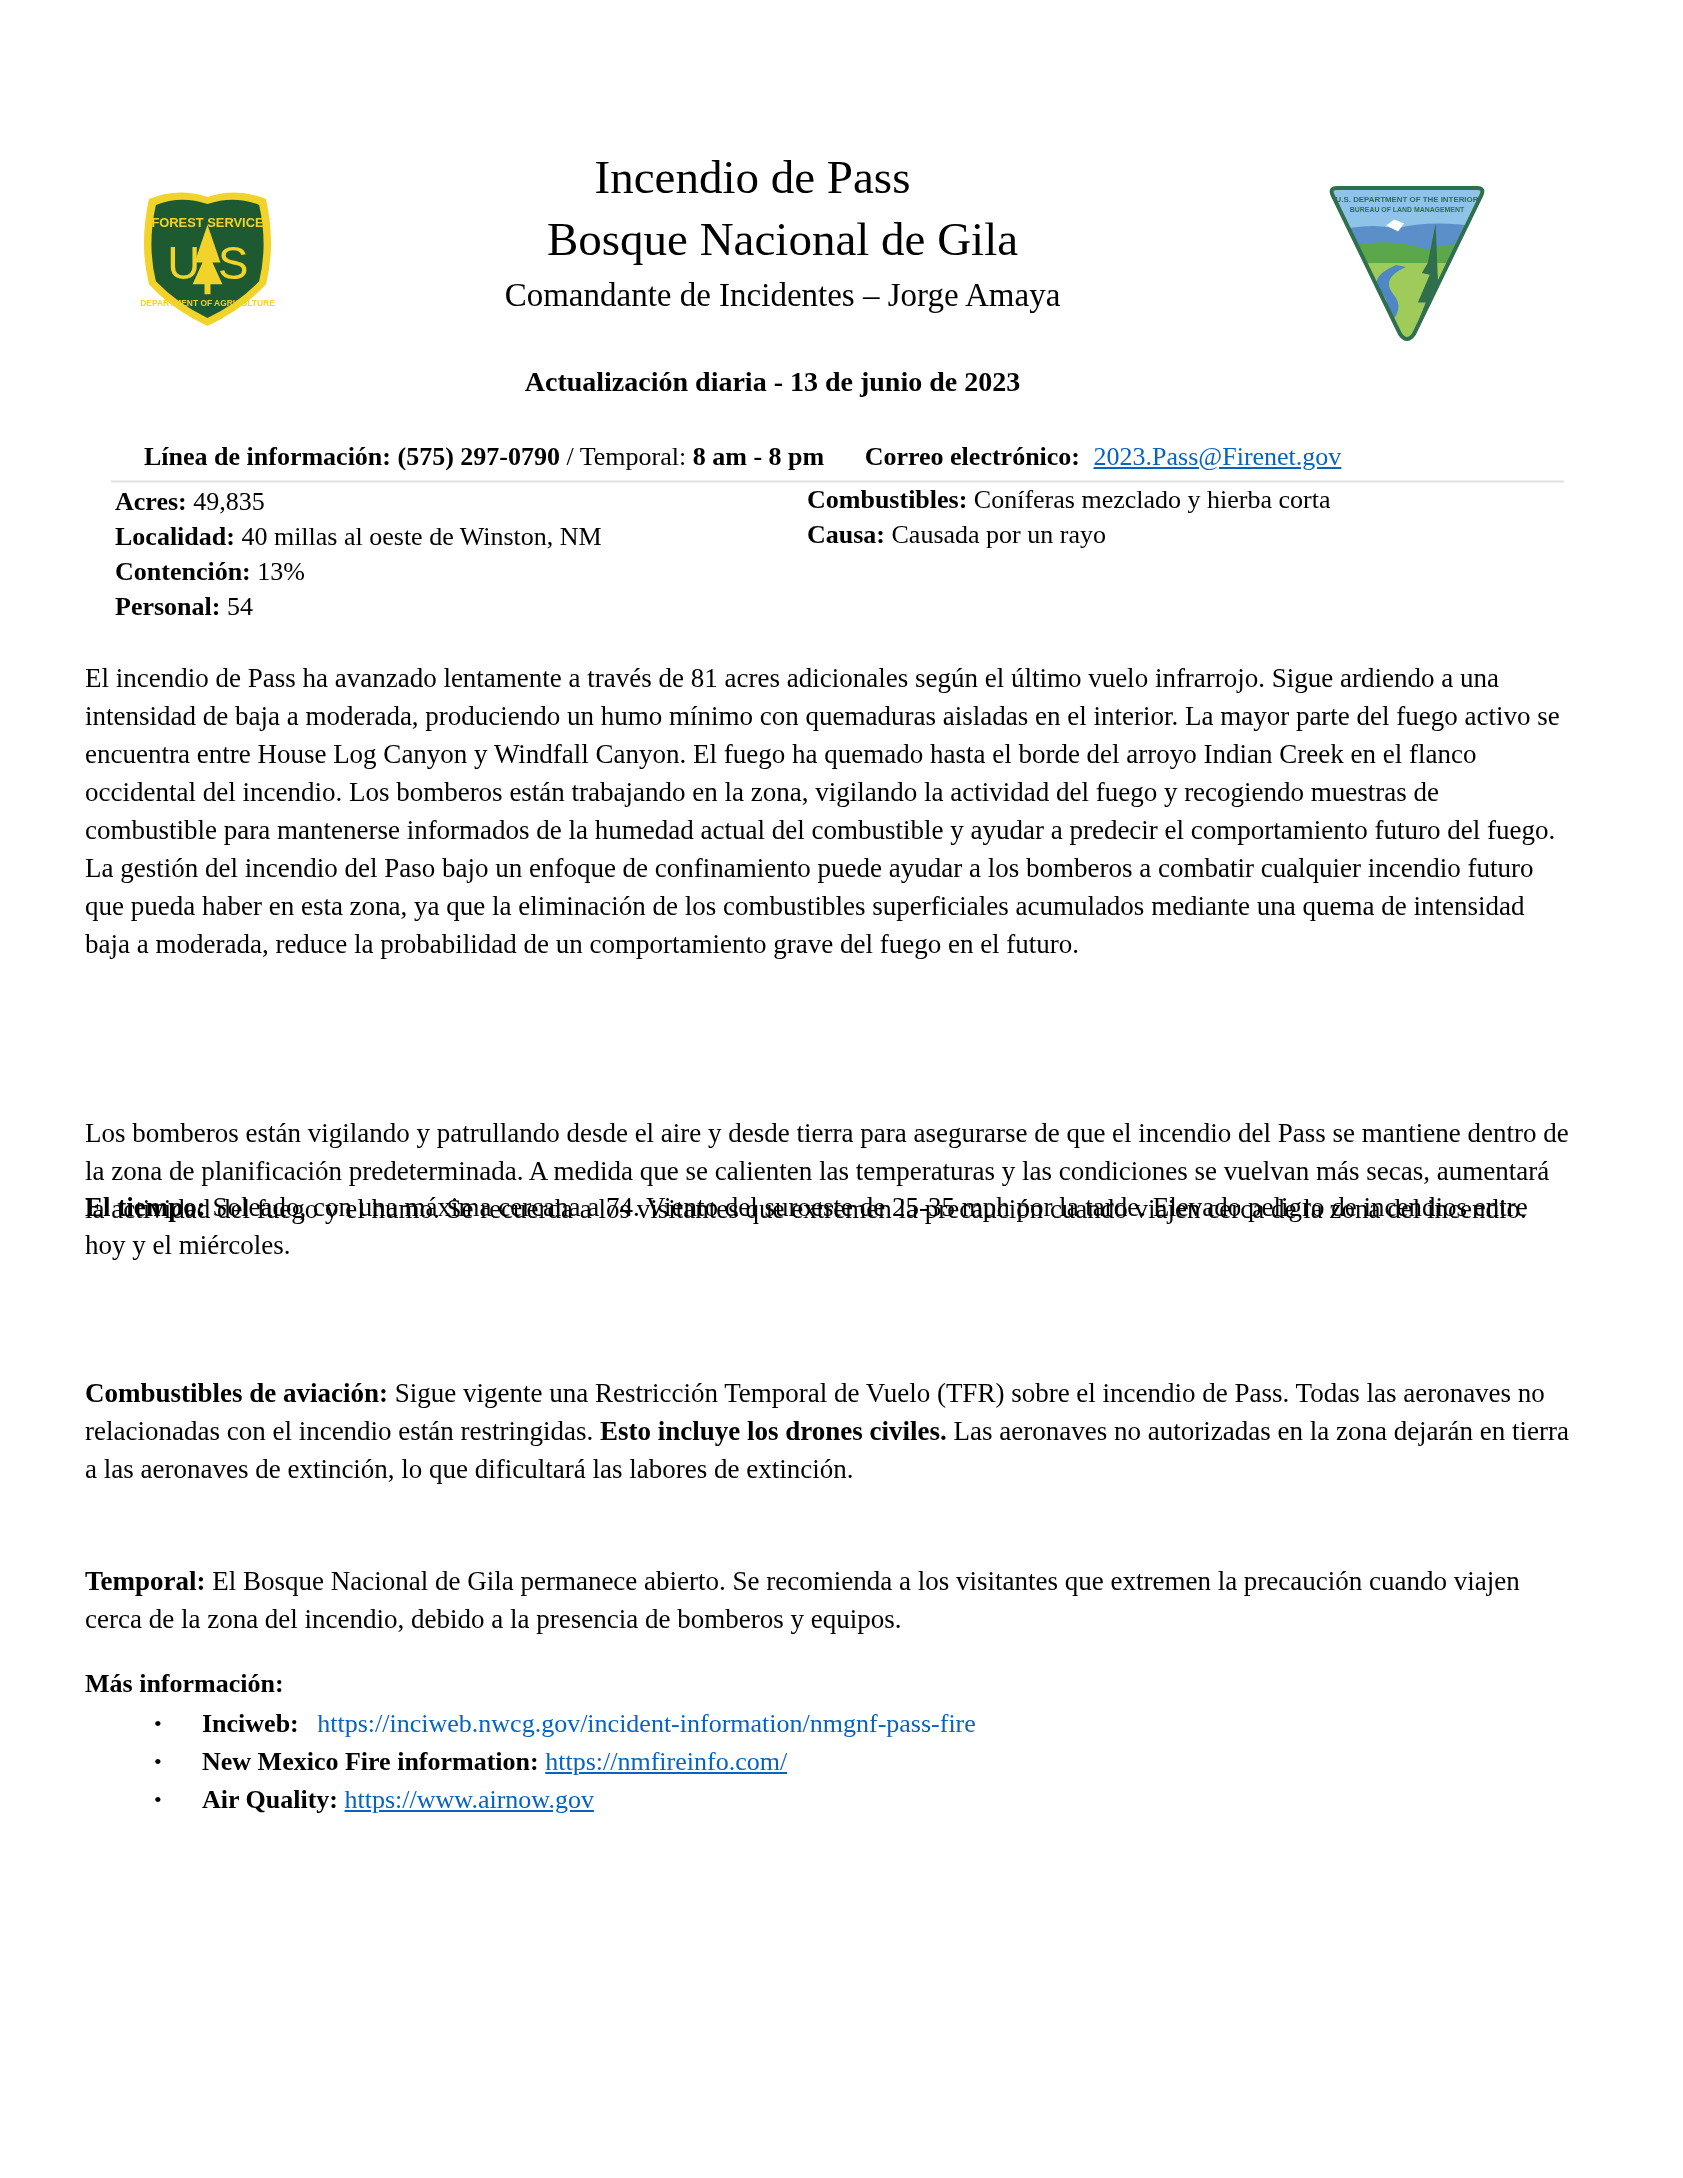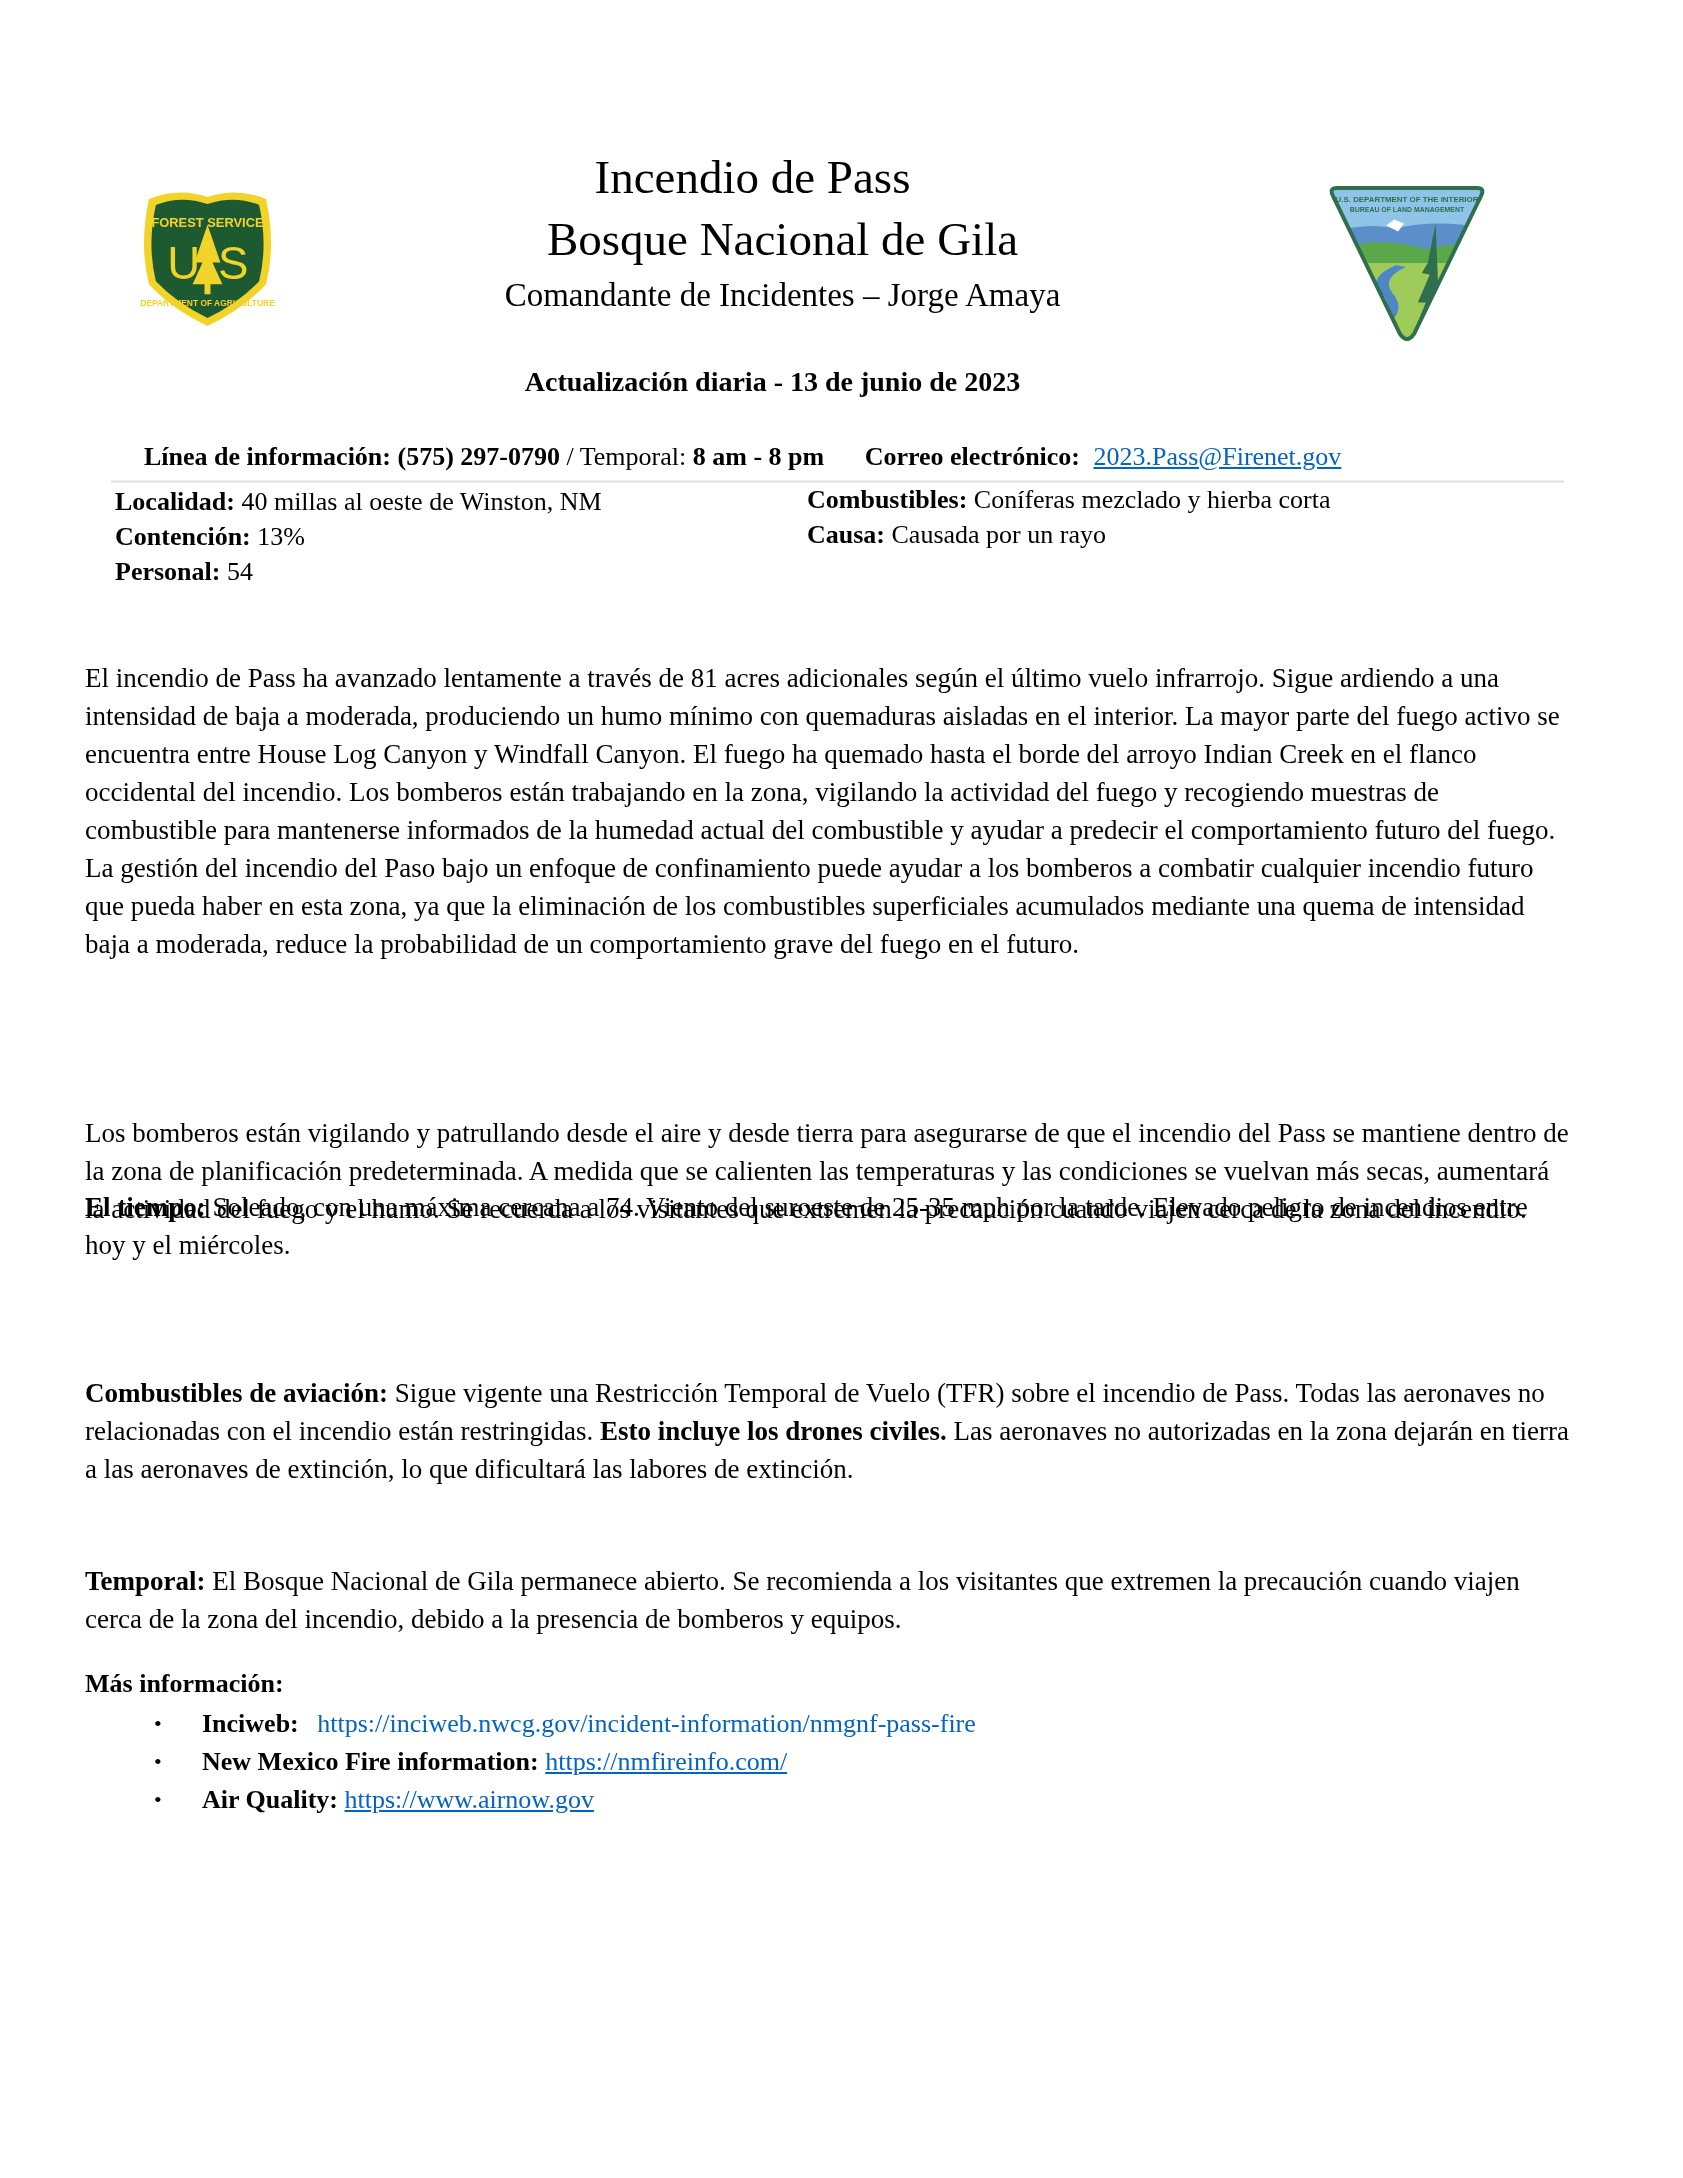--- a/index.html
+++ b/index.html
@@ -89,20 +89,21 @@
   <b>Línea de información:</b>
   <b>(575) 297-0790</b>
   <span><span>/ Temporal:</span></span>
   <b>8 am - 8 pm</b>
   <span class="email-label">Correo electrónico:</span>
   <a>2023.Pass@Firenet.gov</a>
 </div>
 <div class="abs sep"></div>
 
 <div class="abs facts facts-left">
+  <div class="row"><span class="lbl">Acres:</span> <span>49,835</span></div>
   <div class="row"><span class="lbl">Localidad:</span> <span>40 millas al oeste de Winston, NM</span></div>
   <div class="row"><span class="lbl">Contención:</span> <span>13%</span></div>
   <div class="row"><span class="lbl">Personal:</span> <span>54</span></div>
 </div>
 <div class="abs facts facts-right">
   <div class="row"><span class="lbl">Combustibles:</span> <span>Coníferas mezclado y hierba corta</span></div>
   <div class="row"><span class="lbl">Causa:</span> <span>Causada por un rayo</span></div>
 </div>
 
 <div class="abs body-text p1">

